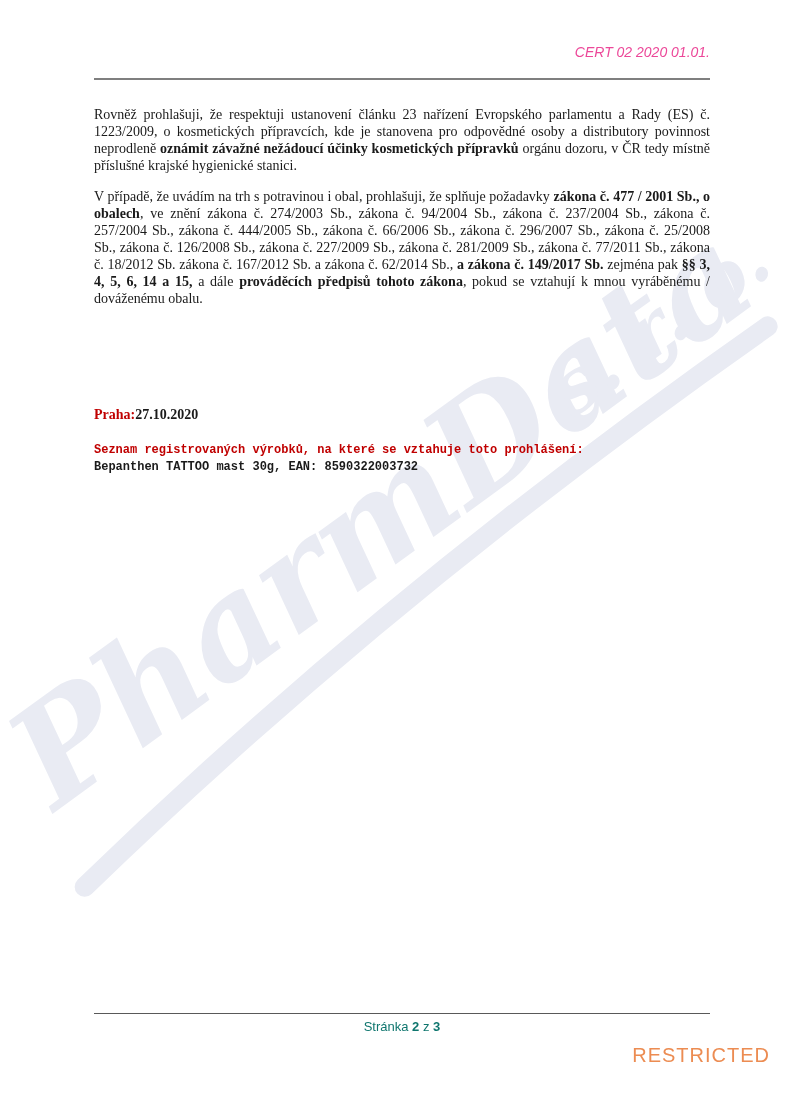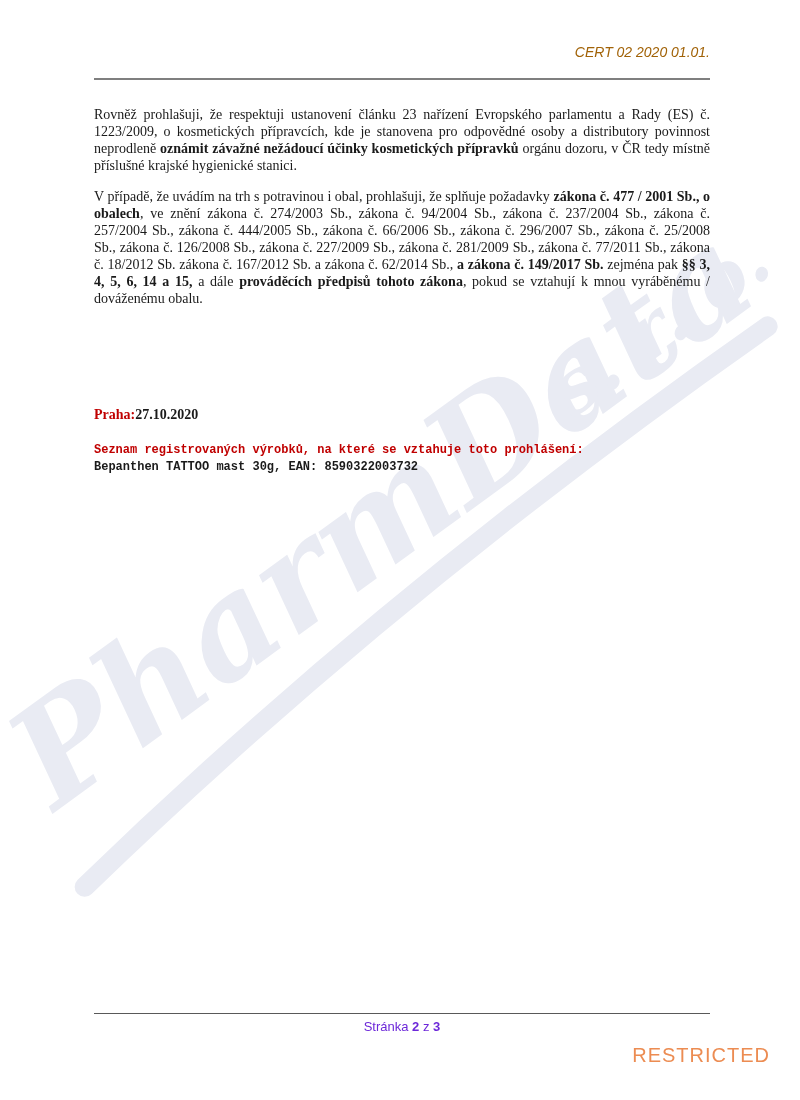--- a/index.html
+++ b/index.html
@@ -16,21 +16,21 @@
     background:#ffffff;
     overflow:hidden;
     font-family:"Liberation Serif","DejaVu Serif",serif;
     color:#1a1a1a;
   }
   .watermark-svg{position:absolute;left:0;top:0;z-index:0;pointer-events:none;}
   .content{position:absolute;inset:0;z-index:1;}
   .doc-code{
     position:absolute;top:44px;right:90px;
     font-family:"Liberation Sans","DejaVu Sans",sans-serif;
-    font-style:italic;font-size:14px;color:#a16207;
+    font-style:italic;font-size:14px;color:#ec4899;
   }
   .rule{position:absolute;left:94px;width:616px;background:var(--rule-gray);}
   .rule-top{top:78px;height:2px;}
   .rule-bottom{top:1013px;height:1px;background:#595959;}
   .body-par{
     position:absolute;left:94px;width:616px;
     font-size:14px;line-height:17px;text-align:justify;
   }
   .par-1{top:106px;}
   .par-2{top:188px;}
@@ -49,21 +49,21 @@
   .datum-value{font-weight:bold;}
   .products{
     position:absolute;left:94px;top:442px;width:616px;
     font-size:12px;line-height:17px;font-family:Liberation Mono, monospace;
   }
   .product-item{font-weight:bold;}
   .page-num{
     position:absolute;left:94px;top:1019px;width:616px;
     text-align:center;
     font-family:"Liberation Sans","DejaVu Sans",sans-serif;
-    font-size:13px;color:#6d28d9;
+    font-size:13px;color:#0f766e;
   }
   .restricted{
     position:absolute;top:1044px;right:30px;
     font-family:"Liberation Sans","DejaVu Sans",sans-serif;
     font-size:20px;letter-spacing:1px;
     color:var(--restricted-orange);
   }
 </style>
 </head>
 <body>

